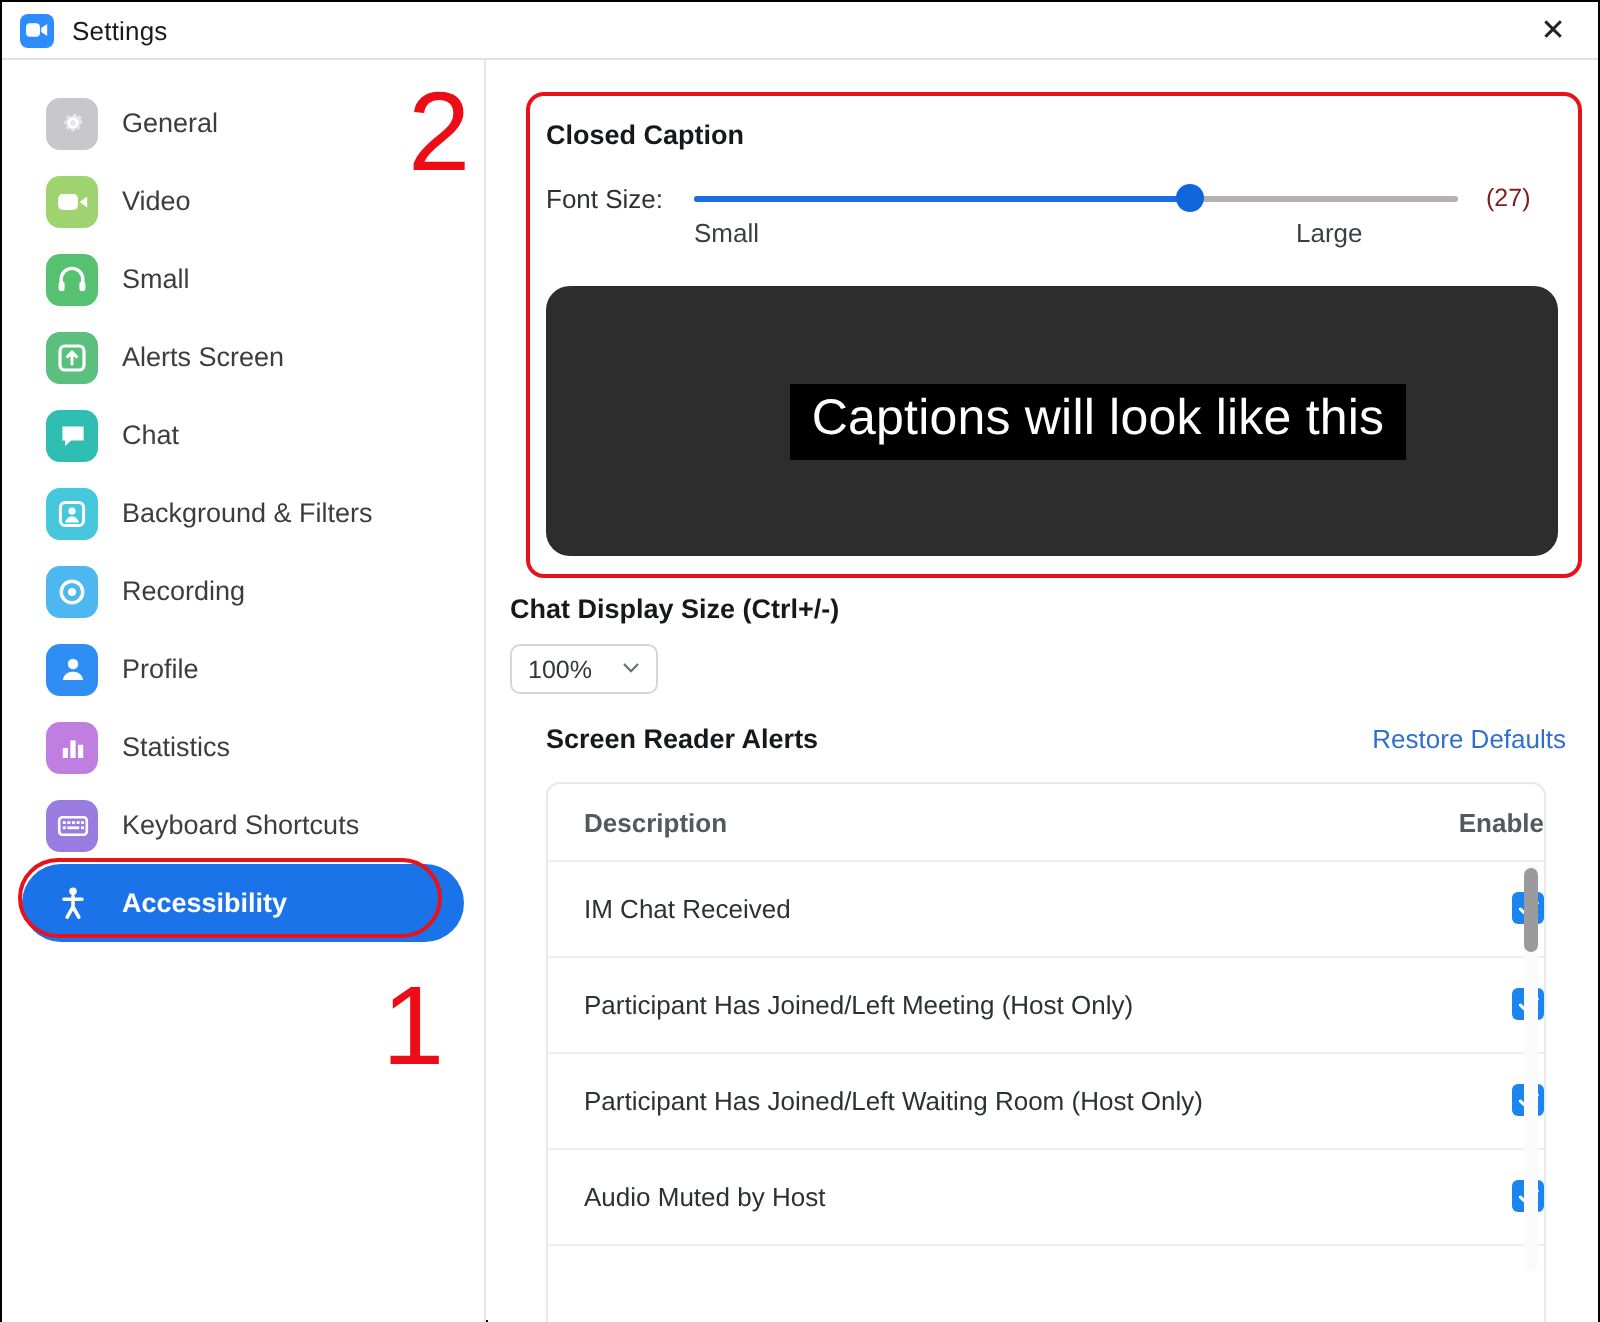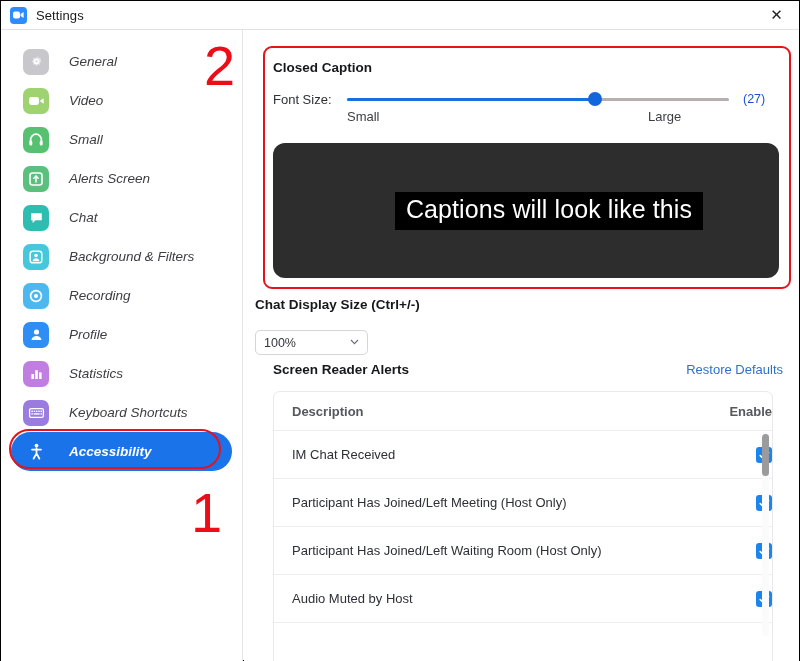--- a/index.html
+++ b/index.html
@@ -62,24 +62,23 @@
     border-radius: 20px;
     cursor: pointer;
   }
   .nav-item .ico {
     width: 26px; height: 26px;
     border-radius: 7px;
     flex: 0 0 26px;
     display: flex; align-items: center; justify-content: center;
   }
   .nav-item .lbl {
-    margin-left: 20px;
+    margin-left: 12px;
     font-size: 13.5px;
     color: #3c3c43;
-    font-style: italic;
   }
   .nav-item.selected {
     background: #1a73e8;
   }
   .nav-item.selected .lbl {
     color: #ffffff; font-weight: bold;
   }
   .nav-item.selected .ico { background: transparent; }
 
   
@@ -112,21 +111,21 @@
     position: absolute; left: 0; top: 7px;
     height: 2.5px; background: #1a6fe0; border-radius: 2px;
   }
   .thumb {
     position: absolute; top: 1px;
     width: 14px; height: 14px;
     background: #1166dd; border-radius: 50%;
     cursor: pointer;
   }
   .slider-value {
-    margin-left: 14px; font-size: 12.5px; color: #1d4ed8;
+    margin-left: 14px; font-size: 12.5px; color: #7f1d1d;
   }
   .minmax-row {
     position: relative; margin-top: 2px; height: 18px;
   }
   .minmax-row .small-lbl {
     position: absolute; left: 74px; font-size: 13px; color: #3b3e44;
   }
   .minmax-row .large-lbl {
     position: absolute; left: 375px; font-size: 13px; color: #3b3e44;
   }
@@ -143,22 +142,22 @@
     color: #ffffff;
     font-size: 25px;
     padding: 3px 11px 6px 11px;
     white-space: nowrap;
     letter-spacing: .1px;
   }
 
   
   .chat-block { position: absolute; left: 11px; top: 267px; width: 510px; }
   .dropdown {
-    margin-top: 18px;
-    width: 113px; height: 25px;
+    margin-top: 10px;
+    width: 74px; height: 25px;
     border: 1px solid #d4d6da;
     border-radius: 5px;
     background: #fff;
     display: flex; align-items: center;
     padding: 0 8px;
     cursor: pointer;
   }
   .dropdown .dd-val { font-size: 12.5px; color: #33363b; flex: 1; }
   .dropdown .dd-chev { color: #6a6e75; font-size: 9px; line-height: 1; }
 

